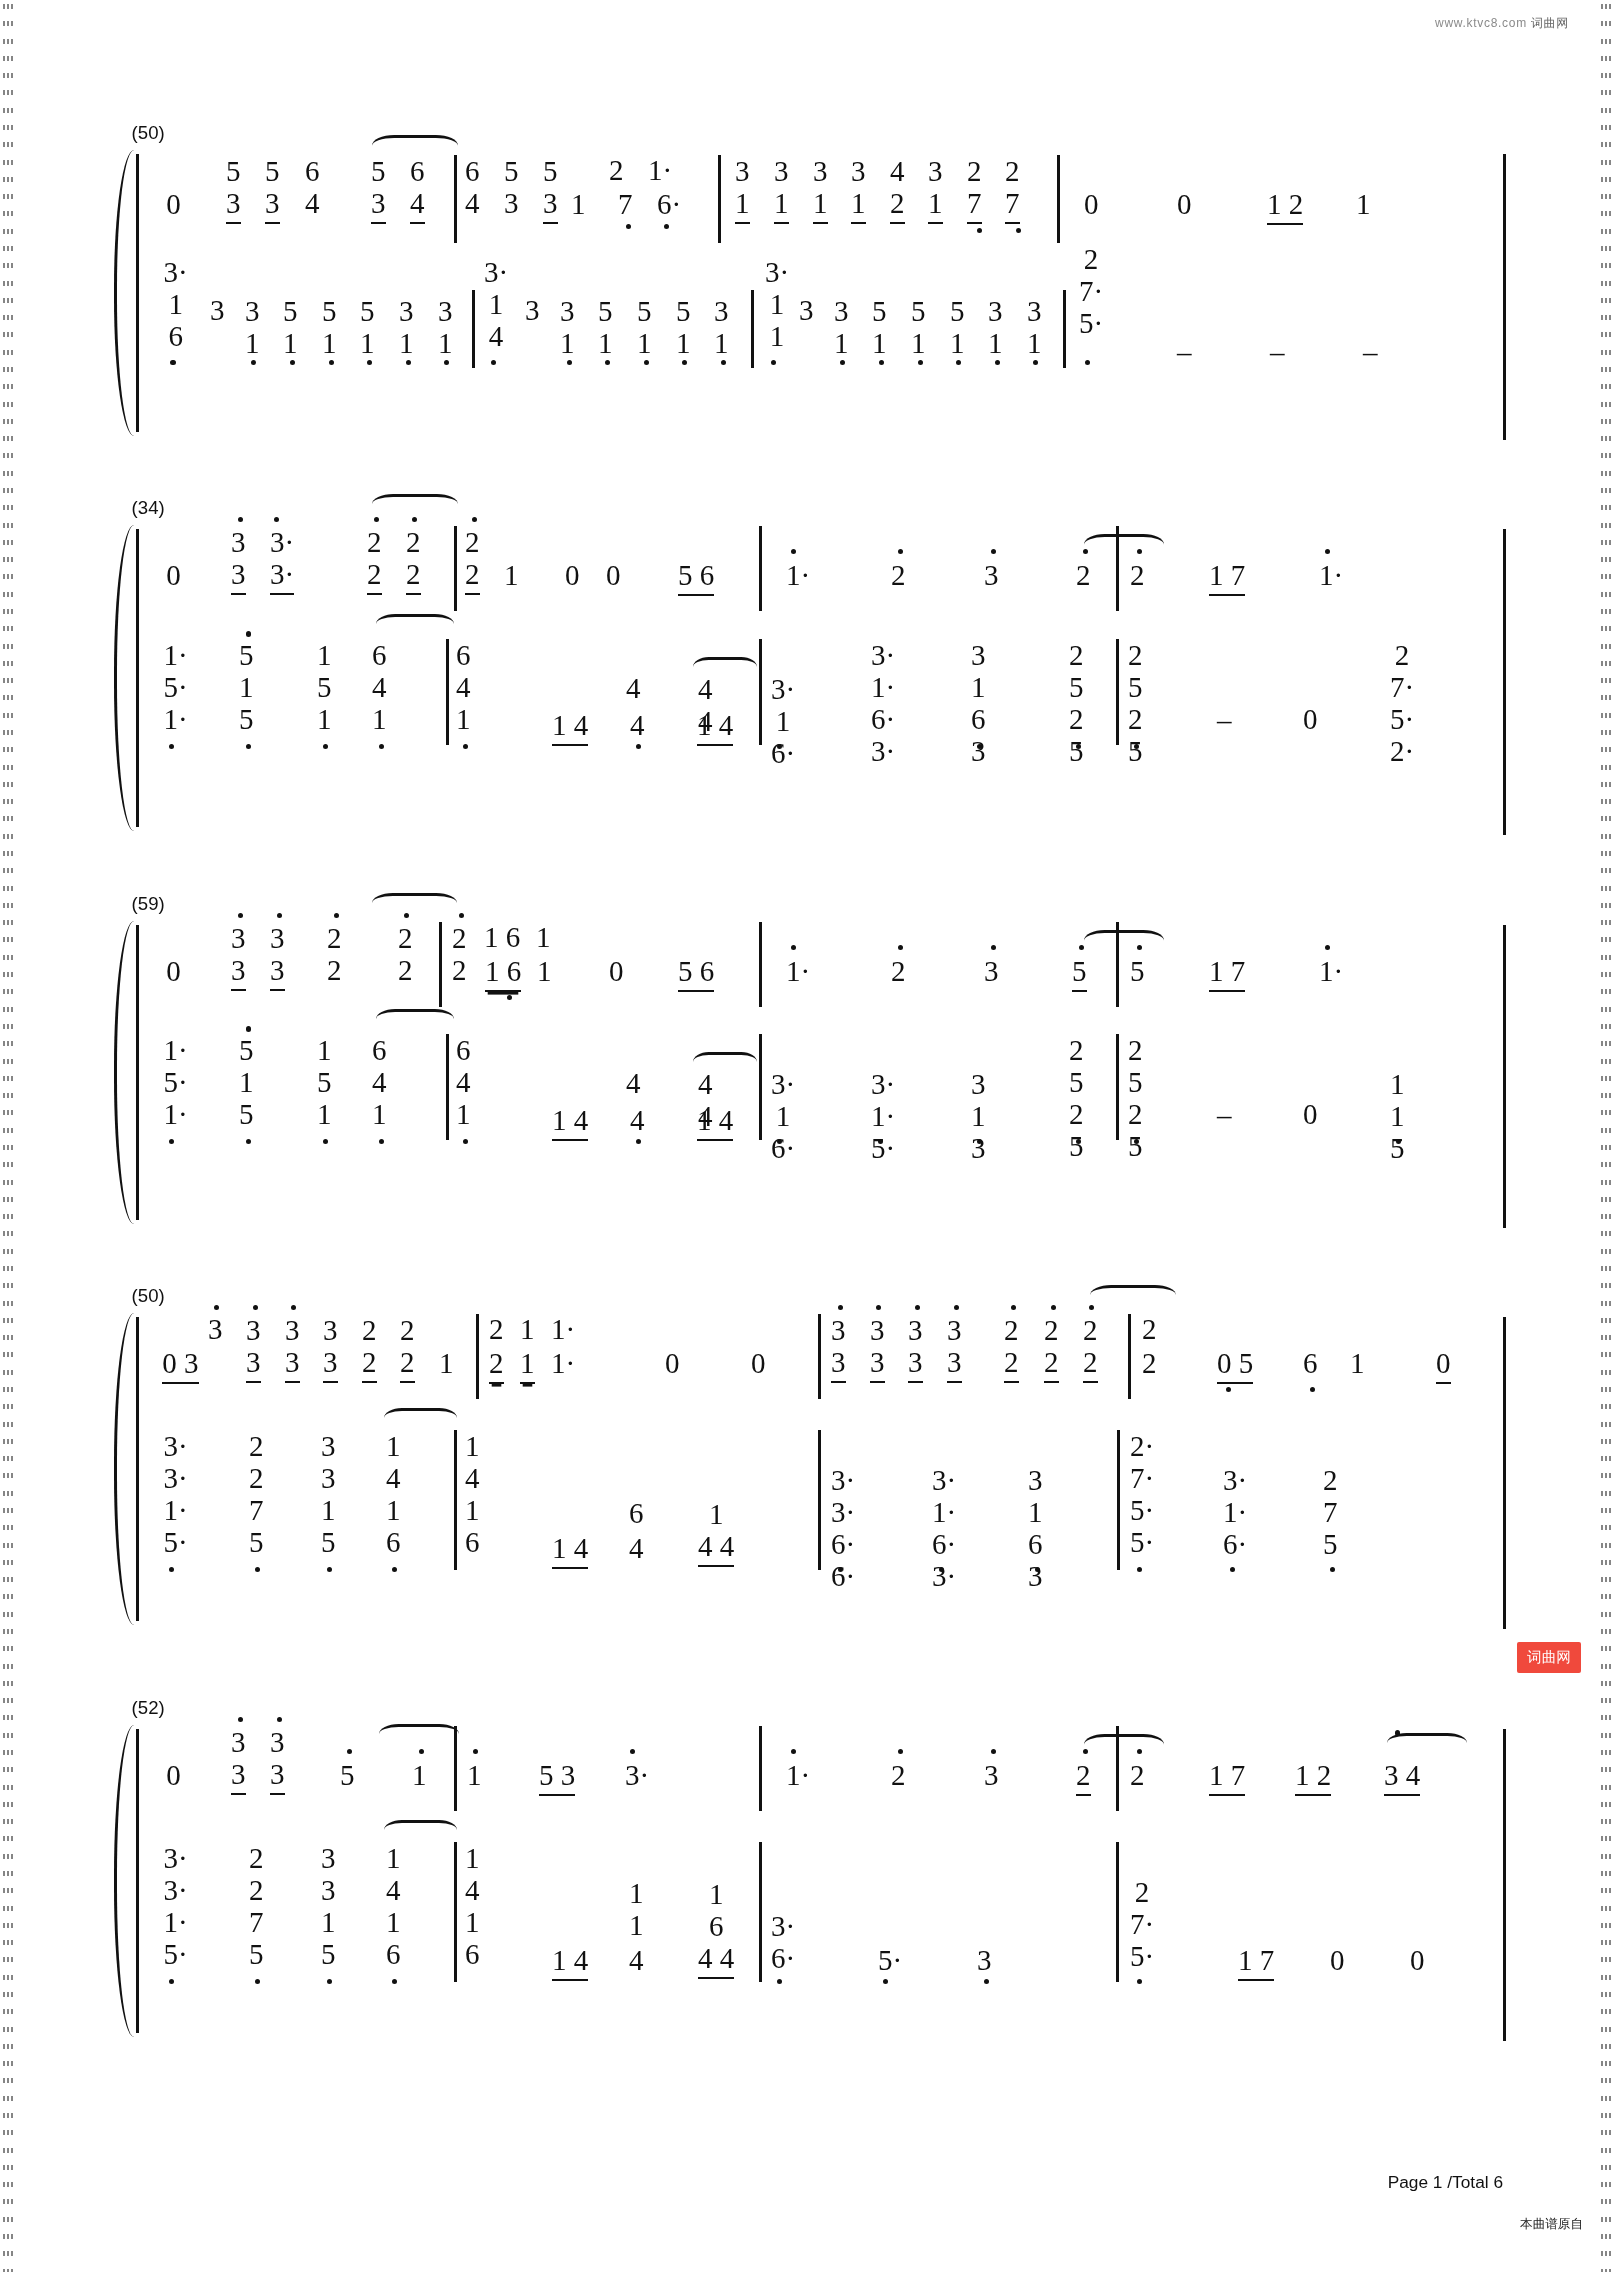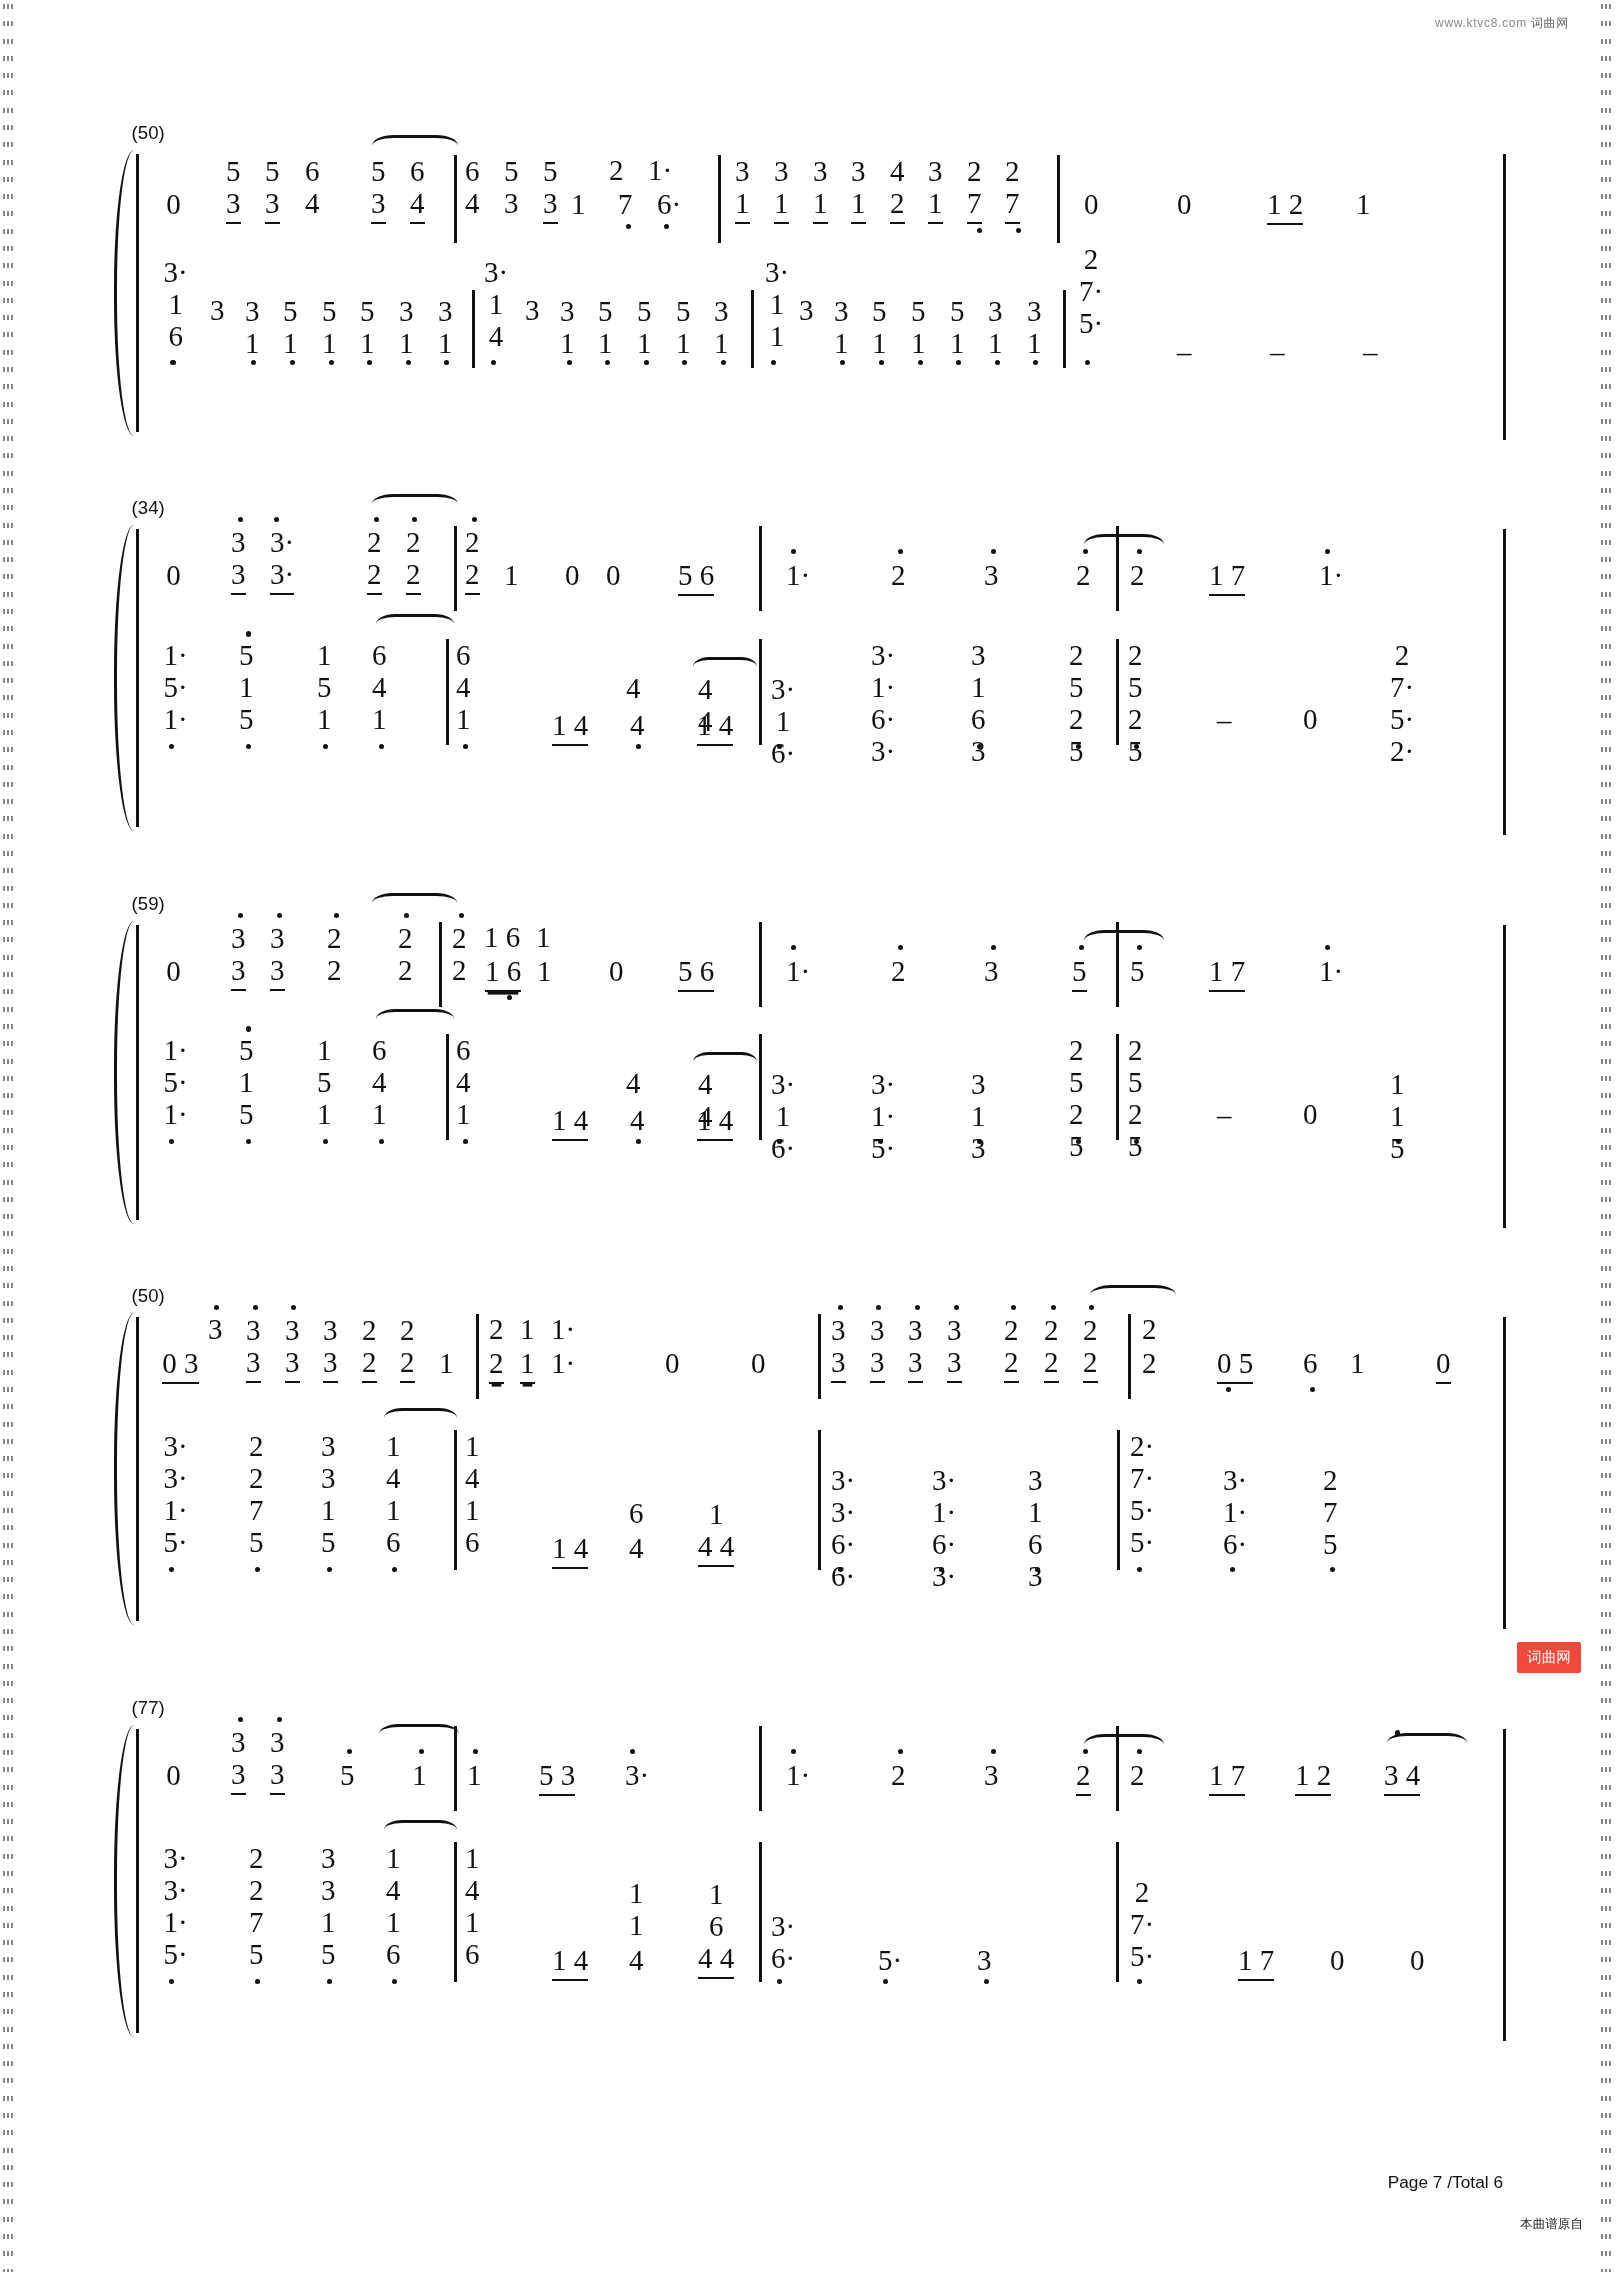--- a/index.html
+++ b/index.html
@@ -332,21 +332,21 @@
     <div class="tick" style="top: 2251px;"></div>
     <div class="tick" style="top: 2269px;"></div>
   </div>
 
 <div class="wm wm-top">
   <span>www.ktvc8.com</span>
   <span class="cn">词曲网</span>
 </div>
 <div class="wm wm-box">词曲网</div>
 <div class="wm wm-bottom">本曲谱原自</div>
-<div class="pagenum">Page 7 /Total 6</div>
+<div class="pagenum">Page 1 /Total 6</div>
 
 <div class="system" style="top:150px;height:286px;">
   <div class="bar-no">(50)</div>
   <div class="brace" style="height:286px;">
     <div class="curve"></div>
       <div class="vline"></div>
   </div>
   <div class="endbar" style="left:1390px;height:286px;"></div>
 
   <div style="position:absolute;left:40px;top:0;width:1350px;height:113px;">
@@ -979,21 +979,21 @@
     <div class="stack" style="left:1170px;top:35px;">
         <div>2</div>
         <div>7</div>
         <div>5</div>
       </div>
     <div class="dotD" style="left:1177px;top:138px;"></div>
   </div>
 </div>
 
 <div class="system" style="top:1725px;height:312px;">
-  <div class="bar-no">(77)</div>
+  <div class="bar-no">(52)</div>
   <div class="brace" style="height:312px;">
     <div class="curve"></div>
       <div class="vline"></div>
   </div>
   <div class="endbar" style="left:1390px;height:312px;"></div>
 
   <div style="position:absolute;left:40px;top:0;width:1350px;height:100px;">
     <div class="cell num" style="left:13.3px;top:35px;">0</div>
     <div class="stack" style="left:78px;top:1.3px;"><div>3</div><div class="ul1" style="display:inline-block">3</div></div>
     <div class="dotU" style="left:85px;top:-8px;"></div>

